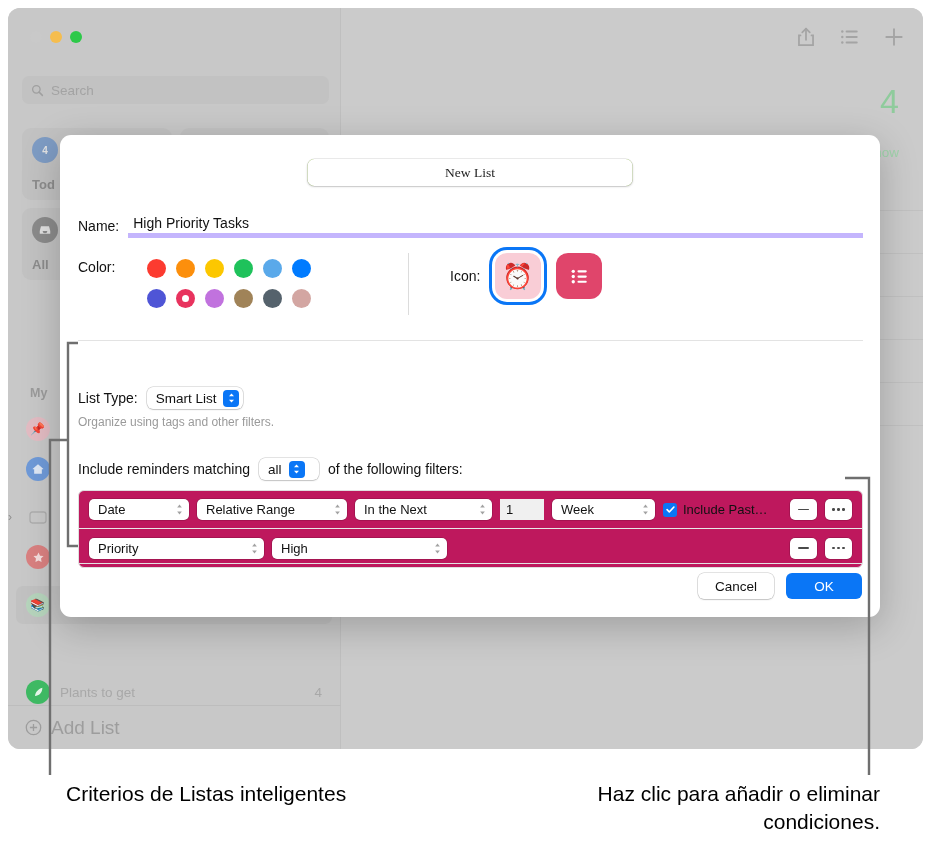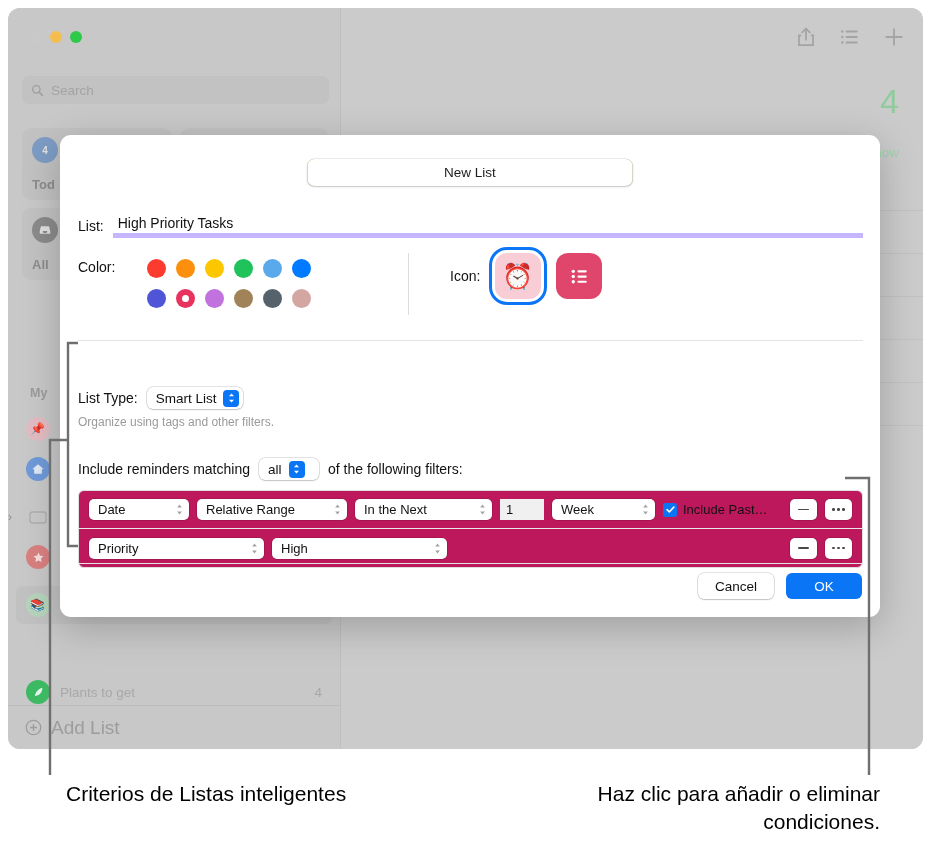--- a/index.html
+++ b/index.html
@@ -108,21 +108,21 @@
   
   .dialog {
     position: absolute; left: 60px; top: 135px;
     width: 820px; height: 482px;
     background: #ffffff;
     border-radius: 11px;
     box-shadow: 0 10px 38px rgba(0,0,0,.22);
   }
 
   .seg-wrap { position: absolute; left: 50%; transform: translateX(-50%); top: 24px;
-              display: flex; background: #bef264; border-radius: 7px; padding: 0; width: 325px; height: 27px; }
+              display: flex; background: #bef264; border-radius: 7px; padding: 0; width: 325px; height: 27px; font-family: Liberation Serif, serif; }
   .seg {
     flex: 1; display: flex; align-items: center; justify-content: center;
     font-size: 13.5px; color: #1d1d1d; border-radius: 7px; cursor: default;
   }
   .seg.active { background: #ffffff; box-shadow: 0 0 0 .5px rgba(0,0,0,.16), 0 1px 2px rgba(0,0,0,.16); }
 
   .row-label { font-size: 14px; color: #111; }
 
   .name-row { position: absolute; left: 18px; top: 78px; display: flex; align-items: center; gap: 9px; width: 785px; }
   .name-input {
@@ -360,21 +360,21 @@
     </div>
   </div>
 
   <div class="dialog">
 
     <div class="seg-wrap">
       <div class="seg active">New List</div>
     </div>
 
     <div class="name-row">
-      <span class="row-label">List:</span>
+      <span class="row-label">Name:</span>
       <input class="name-input" type="text" value="High Priority Tasks" style="">
     </div>
 
     <div class="color-row">
       <span class="color-label">Color:</span>
       <div class="swatch-grid">
         <div class="swatch-cell">
             <span class="swatch" style="background:#fc3b30"></span>
           </div>
         <div class="swatch-cell">

